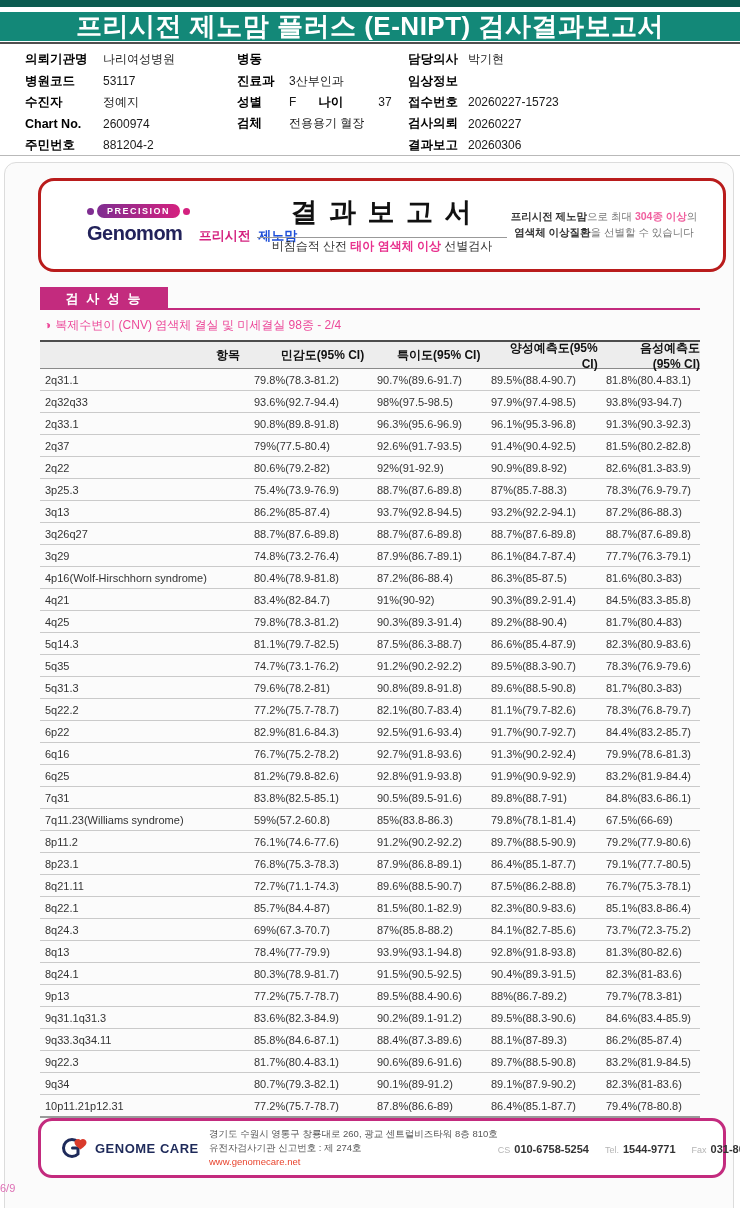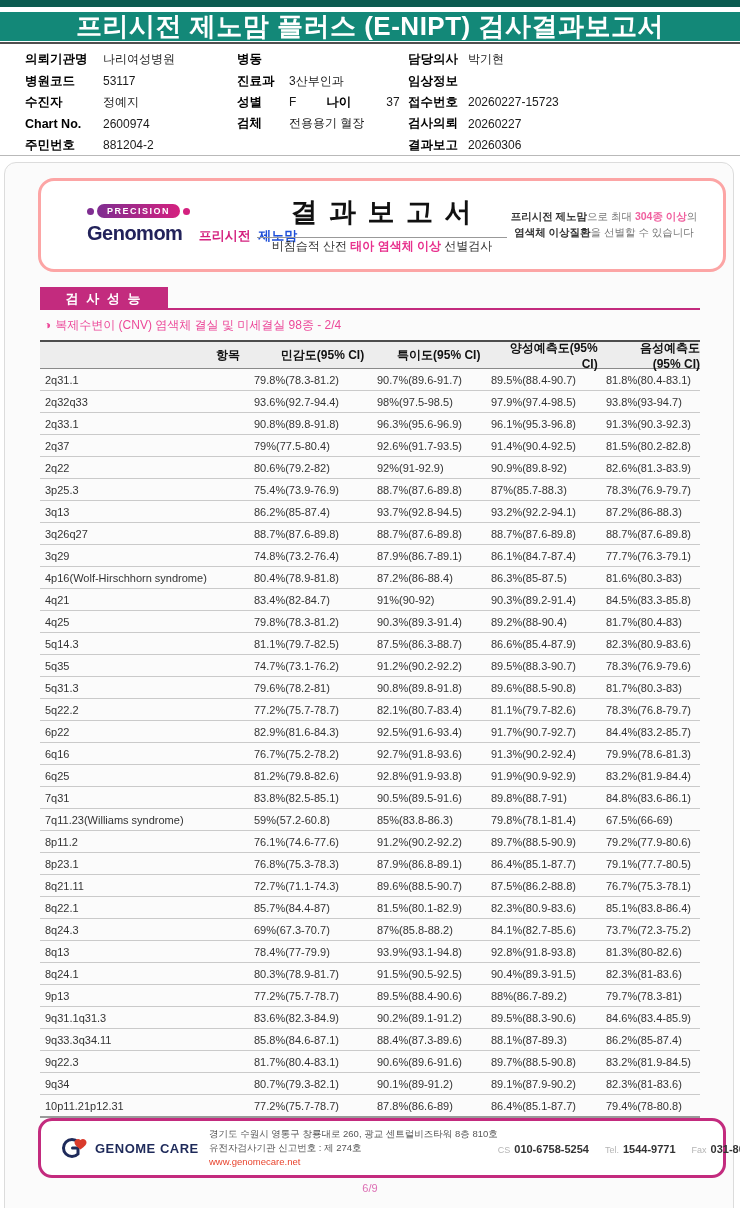--- a/index.html
+++ b/index.html
@@ -16,29 +16,29 @@
   
   .info-col{position:absolute;top:49px;display:flex;flex-direction:column;}
   #info-left{left:25px;}
   #info-middle{left:237px;}
   #info-right{left:408px;}
   .info-row{display:flex;align-items:center;height:21.4px;white-space:nowrap;}
   .info-label{font-weight:bold;font-size:12.5px;color:#000;}
   #info-left .info-label{width:78px;}
   #info-middle .info-label{width:52px;}
   #info-right .info-label{width:60px;}
-  .info-label.l2{width:auto;margin-left:30px;margin-right:8px;}
+  .info-label.l2{width:auto;margin-left:22px;margin-right:8px;}
   .info-value{font-size:12px;color:#1a1a1a;}
   .info-divider{position:absolute;left:0;top:155px;width:740px;height:1px;background:#b9b9b9;}
   
   .panel{position:absolute;left:4px;top:162px;width:730px;height:1100px;background:#FBFBFB;
     border:1px solid #DCDCDC;border-radius:12px;box-sizing:border-box;}
   
   .report-box{position:absolute;left:38px;top:178px;width:688px;height:94px;background:#fff;
-    border:3px solid #fca5a5;border-radius:16px;box-sizing:border-box;}
+    border:3px solid #b91c1c;border-radius:16px;box-sizing:border-box;}
   .logo-block{position:absolute;left:46px;top:23px;}
   .badge-row{display:flex;align-items:center;gap:3px;}
   .badge-dot{width:7px;height:7px;border-radius:50%;}
   .badge-dot.left{background:#7F2E91;}
   .badge-dot.right{background:#D4217F;}
   .badge-pill{background:linear-gradient(90deg,#7F2E91,#D4217F);color:#fff;font-size:9px;
     font-weight:bold;letter-spacing:1.5px;padding:2px 10px;border-radius:8px;}
   .brand-row{margin-top:4px;white-space:nowrap;}
   .brand-en{font-weight:bold;font-size:20px;color:#22225A;letter-spacing:-.5px;}
   .brand-kr-hl{font-weight:bold;font-size:13px;color:#D4217F;margin-left:12px;}
@@ -77,21 +77,21 @@
   .footer-box{position:absolute;left:38px;top:1118px;width:688px;height:60px;background:#fff;
     border:3px solid #C32B7E;border-radius:14px;box-sizing:border-box;
     display:flex;align-items:center;padding:0 18px;}
   .gc-logo{display:flex;align-items:center;gap:6px;min-width:150px;}
   .gc-logo-text{font-weight:bold;font-size:13px;color:#1E2A5A;letter-spacing:.5px;white-space:nowrap;}
   .addr-block{font-size:9.5px;color:#555;line-height:1.5;white-space:nowrap;}
   .addr-site{color:#E8442E;}
   .contacts{margin-left:auto;display:flex;gap:16px;align-items:baseline;white-space:nowrap;}
   .contact .lab{font-size:9px;color:#B5B5B5;margin-right:4px;}
   .contact .num{font-size:11px;font-weight:bold;color:#333;}
-  .page-num{position:absolute;left:0;top:1182px;width:740px;text-align:center;
+  .page-num{position:absolute;left:0;top:1182px;width:740px;text-align:left;
     font-size:11px;color:#DD6FB4;}
 </style>
 </head>
 <body>
 
 <div class="topbar"></div>
 <div class="banner">프리시전 제노맘 플러스 (E-NIPT) 검사결과보고서</div>
 <div class="banner-underline"></div>
 
 <div class="info-col" id="info-left">

